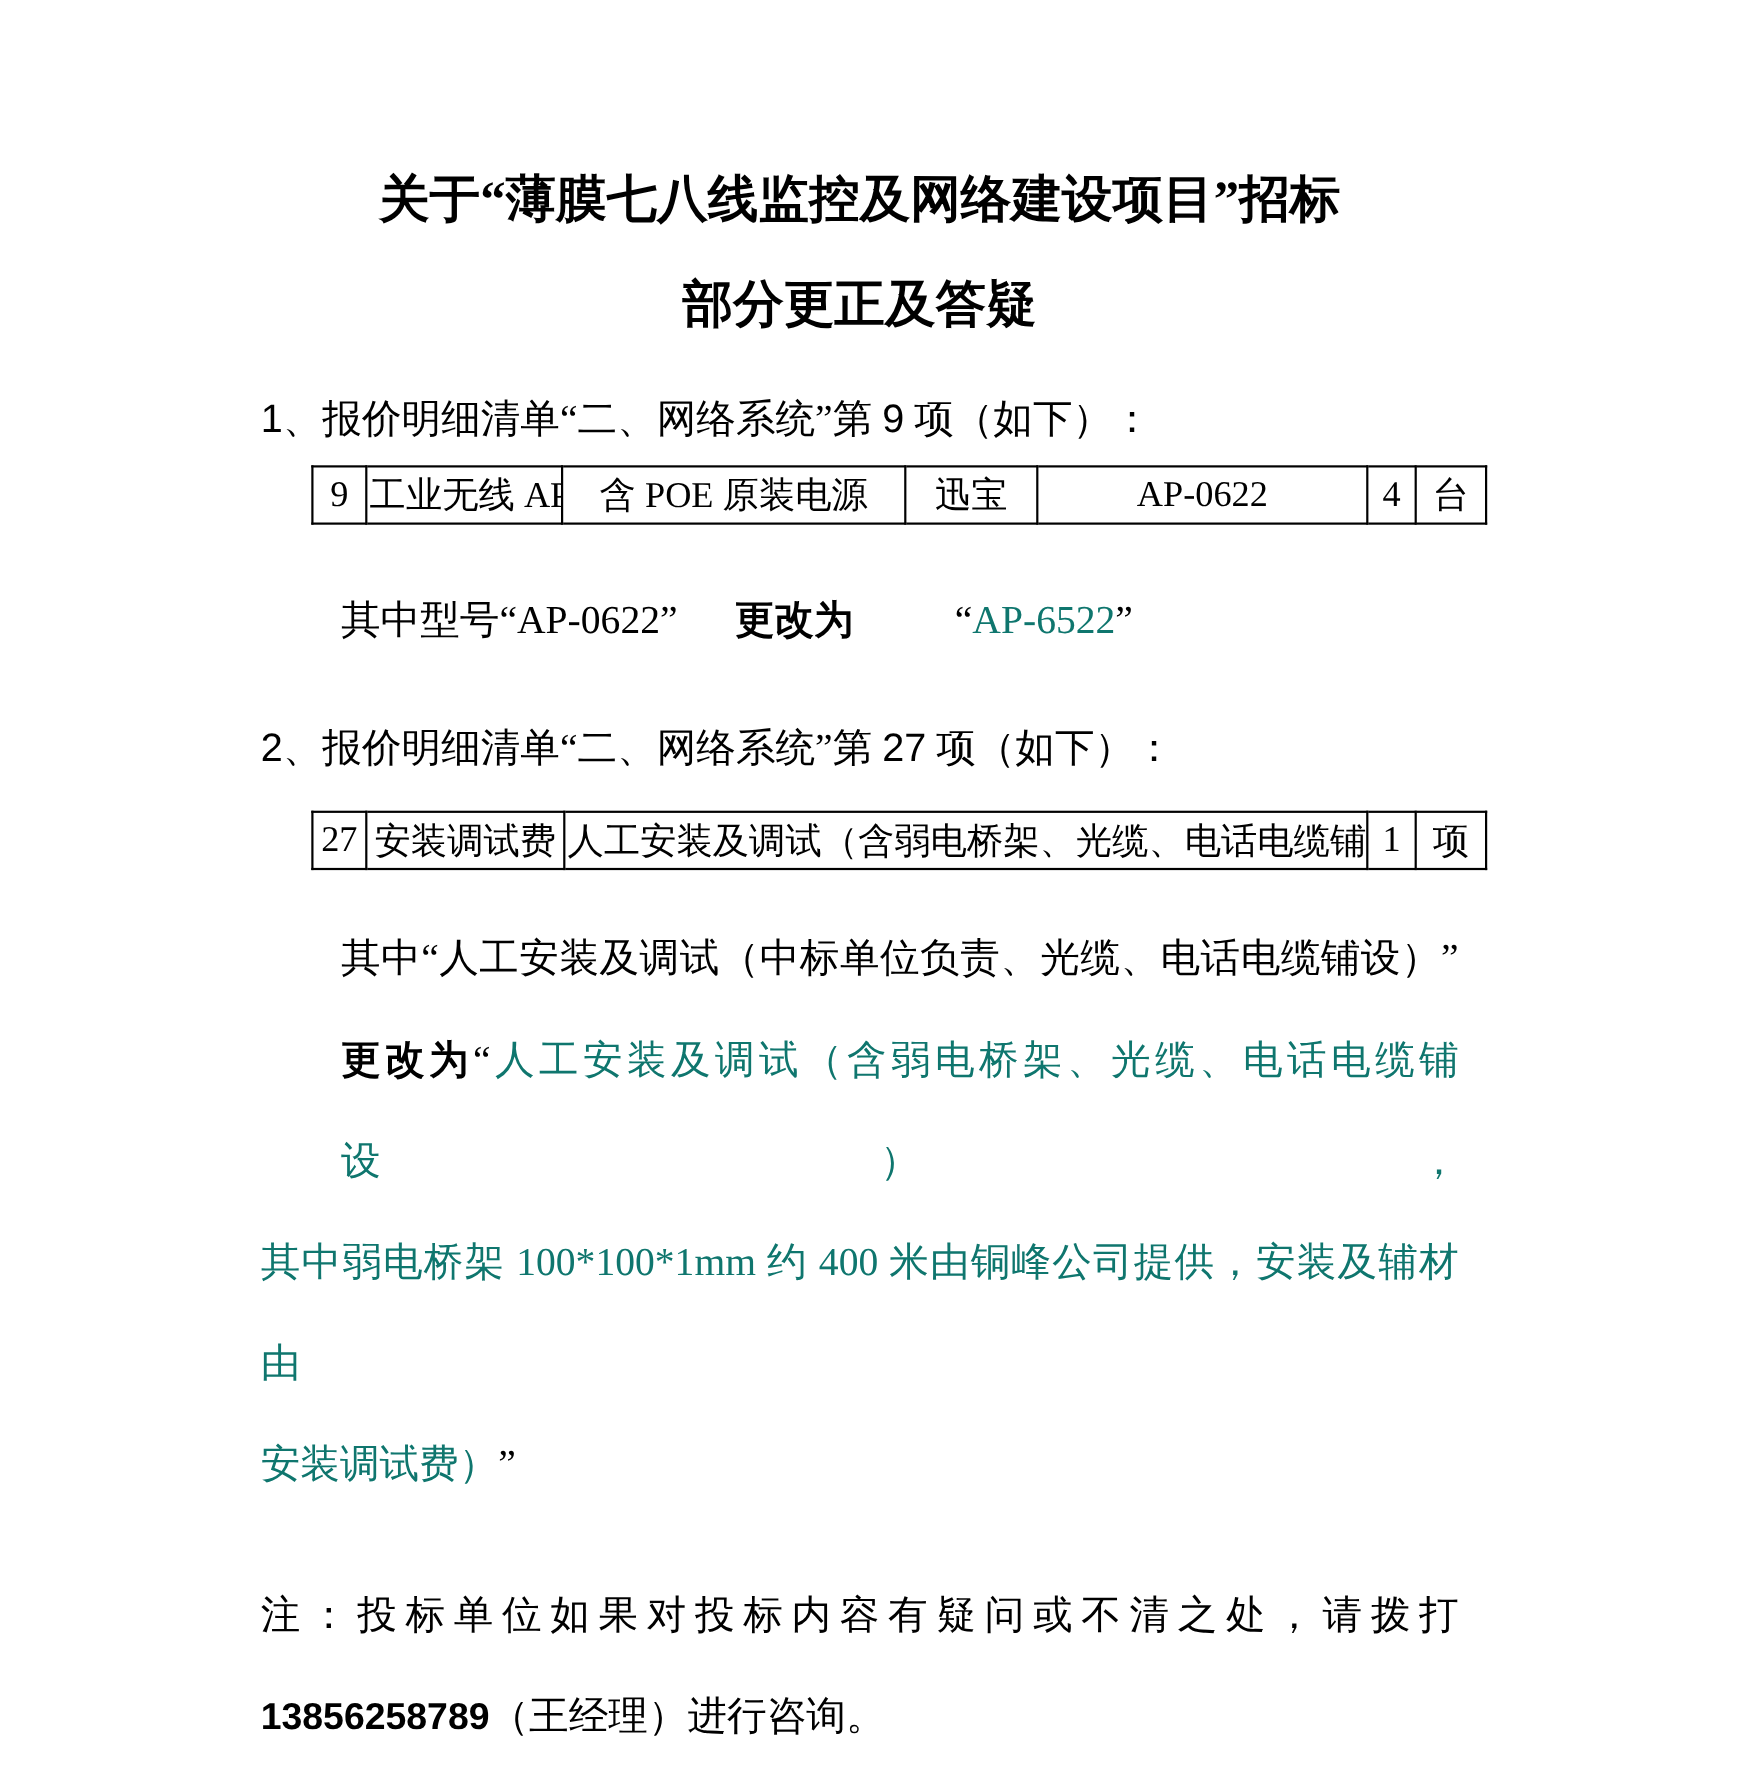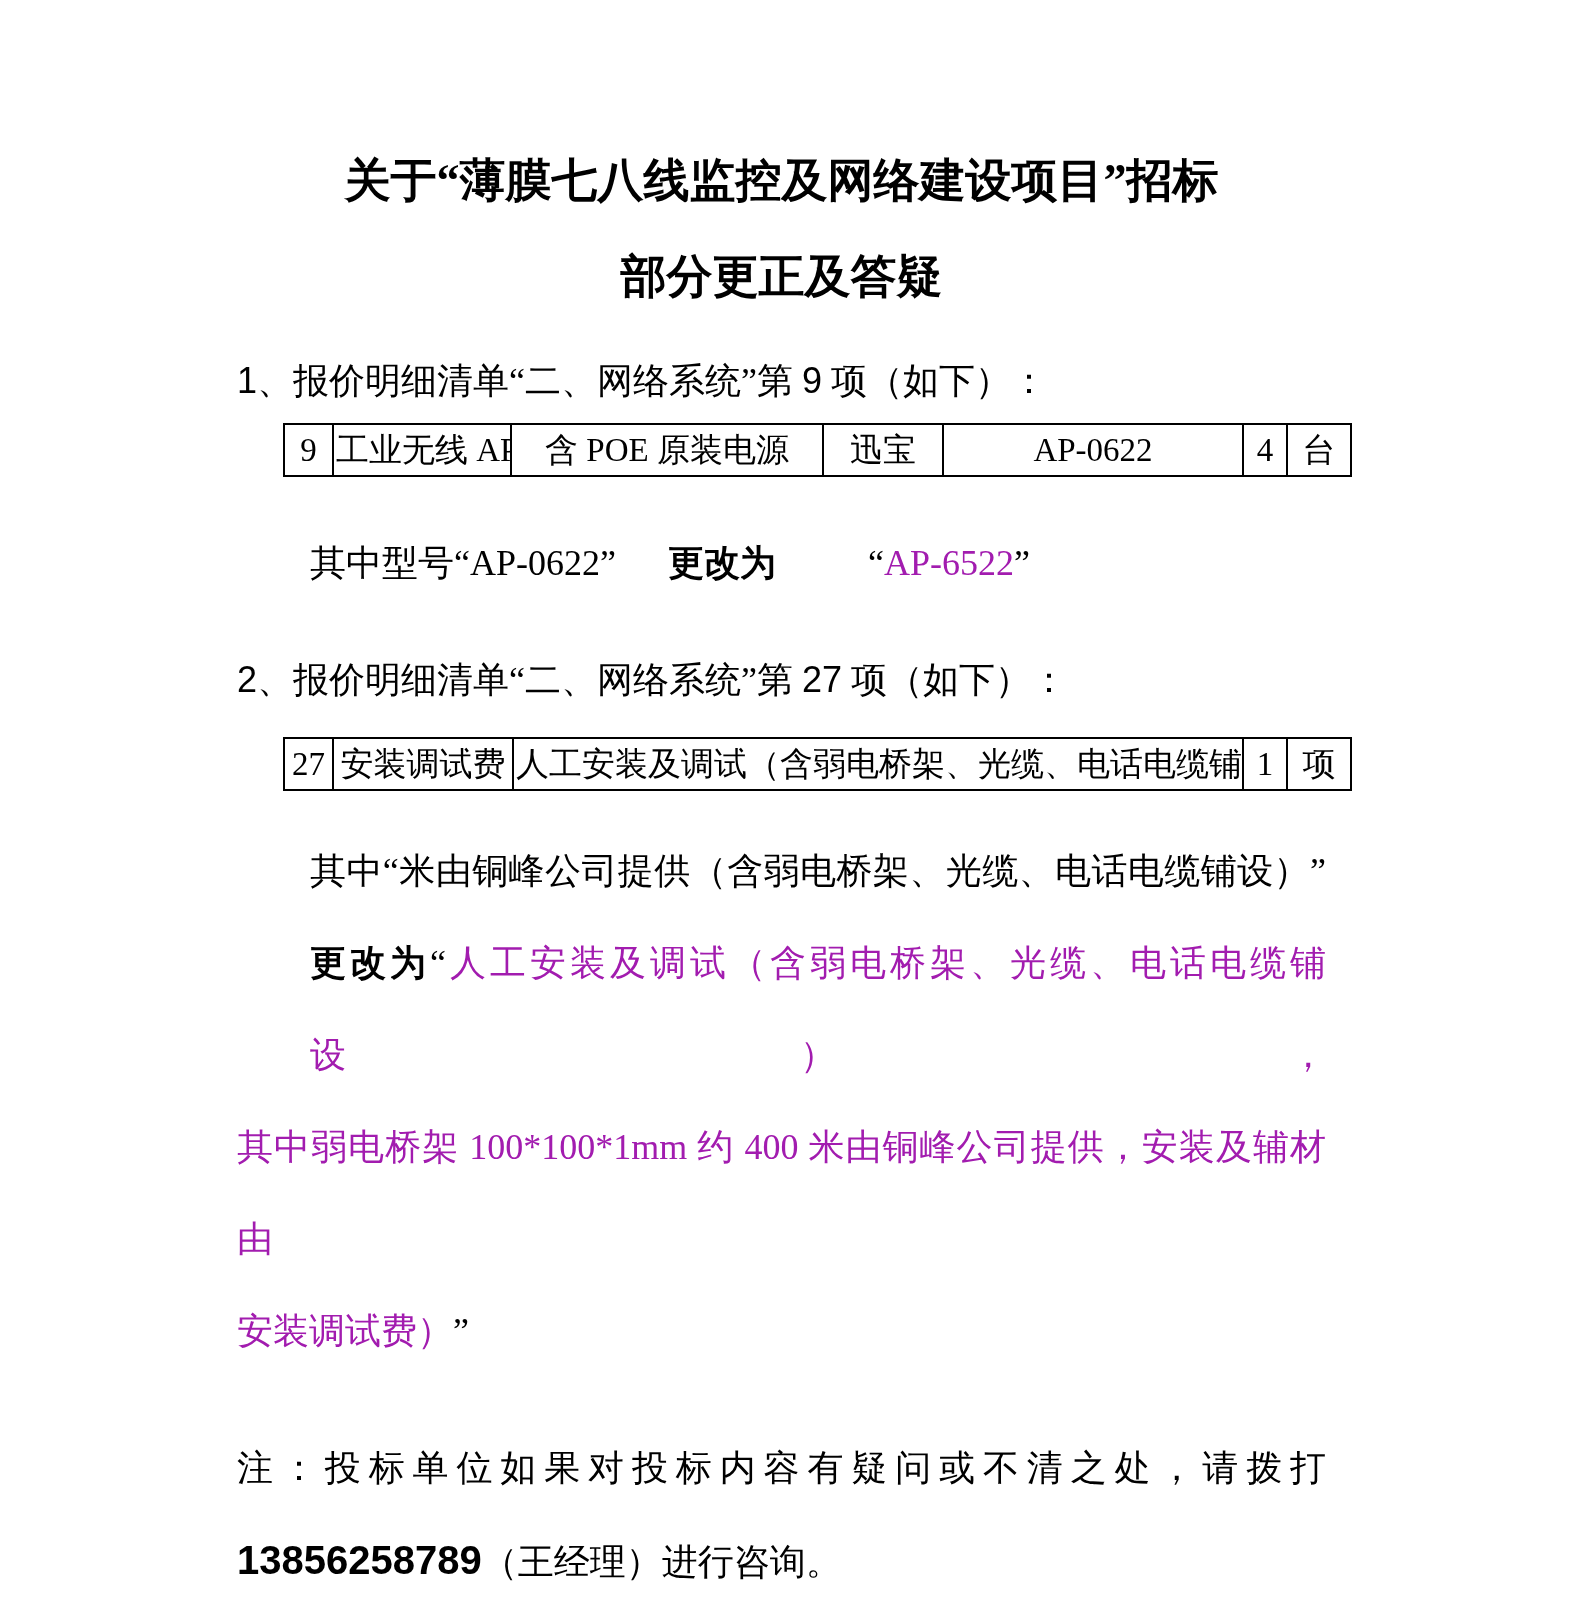--- a/index.html
+++ b/index.html
@@ -79,28 +79,28 @@
     font-size: 36px;
     line-height: 92px;
   }
   .indent { padding-left: 73px; }
   .stretch {
     text-align: justify;
     text-align-last: justify;
     text-justify: inter-character;
   }
   .bold-seg { font-weight: bold; }
-  .red { color: #a21caf; }
+  .red { color: #0f766e; }
 
   
   .note { margin-top: 45px; }
   .phone {
     font-family: "Liberation Sans", "DejaVu Sans", sans-serif;
     font-weight: bold;
-    font-size: 40px;
+    font-size: 34px;
   }
 </style>
 </head>
 <body>
 
 <div class="doc">
 
   <div class="title-line">关于“薄膜七八线监控及网络建设项目”招标</div>
   <div class="title-line second">部分更正及答疑</div>
 
@@ -152,21 +152,21 @@
       <td>27</td>
       <td>安装调试费</td>
       <td>人工安装及调试（含弱电桥架、光缆、电话电缆铺设）</td>
       <td>1</td>
       <td>项</td>
     </tr>
   </tbody>
     </table>
 
   <div class="para">
-    <div class="para-line indent stretch">其中“米由铜峰公司提供（含弱电桥架、光缆、电话电缆铺设）”</div>
+    <div class="para-line indent stretch">其中“人工安装及调试（中标单位负责、光缆、电话电缆铺设）”</div>
     <div class="para-line indent stretch">
       <span class="bold-seg">更改为</span><span>“</span><span class="red">人工安装及调试（含弱电桥架、光缆、电话电缆铺设），</span>
     </div>
     <div class="para-line stretch red">其中弱电桥架 100*100*1mm 约 400 米由铜峰公司提供，安装及辅材由</div>
     <div class="para-line">
       <span class="red">安装调试费）</span><span>”</span>
     </div>
   </div>
 
   <div class="note">

